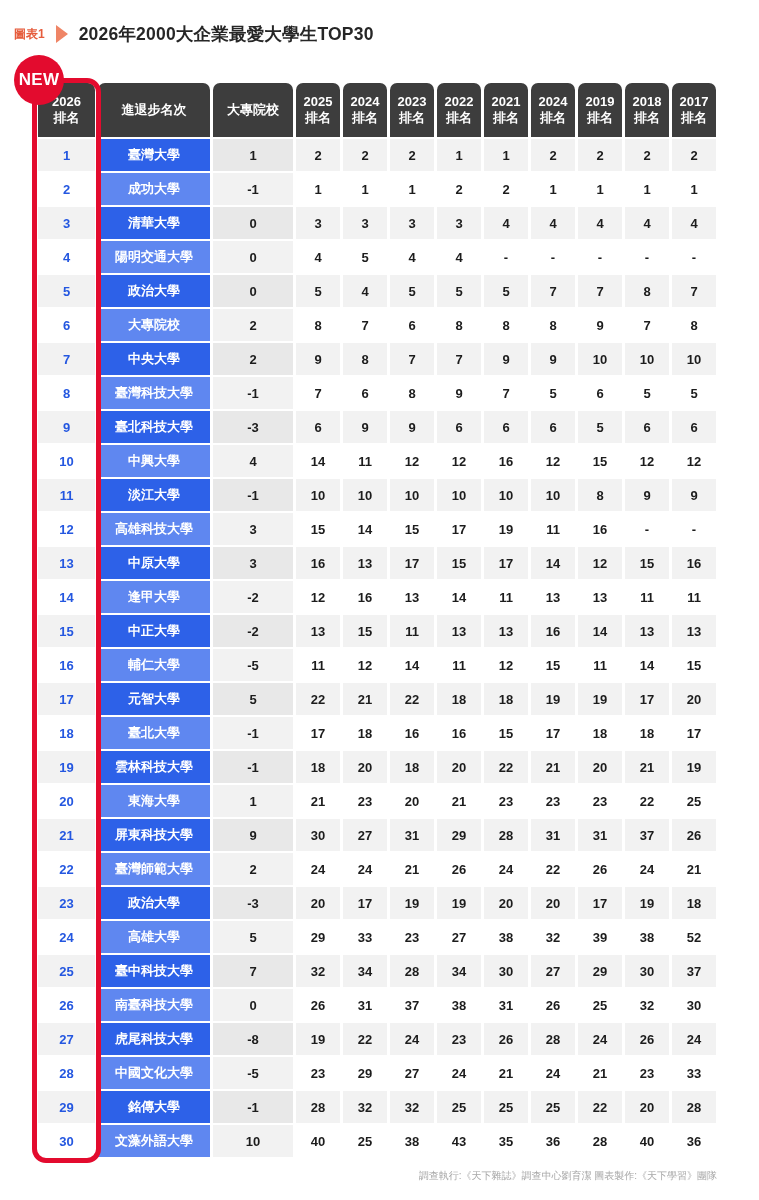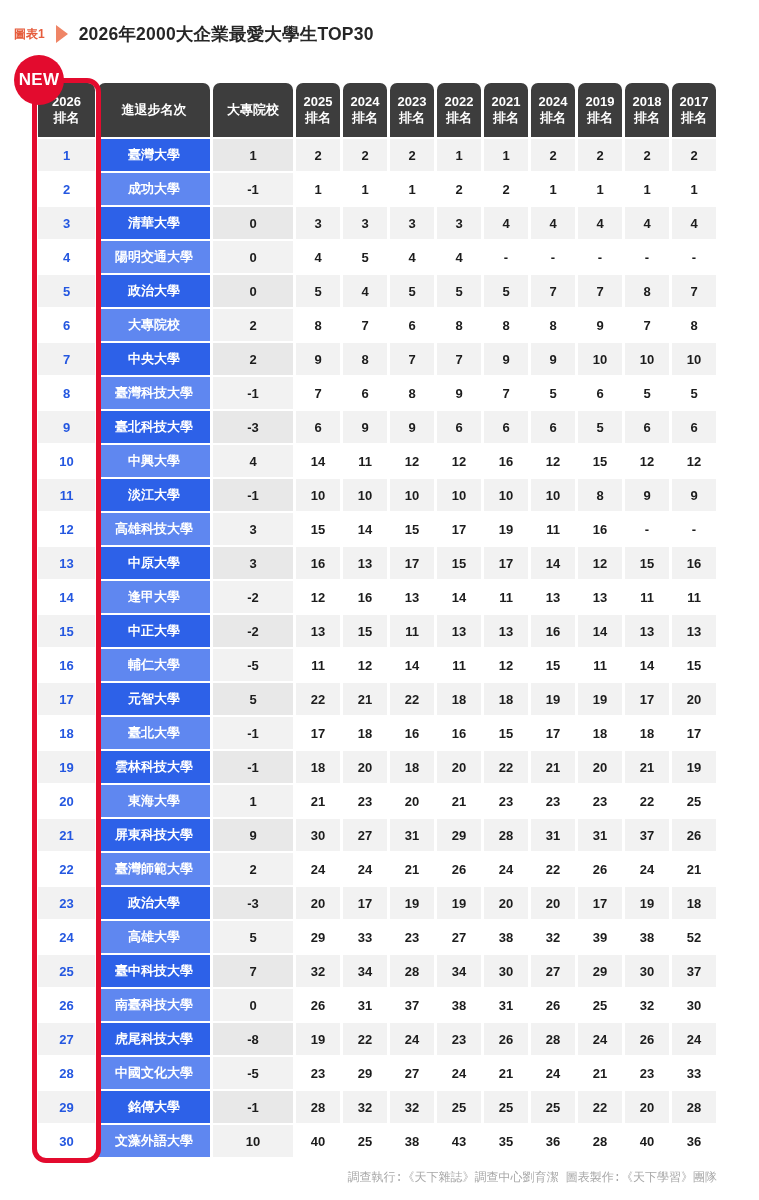--- a/index.html
+++ b/index.html
@@ -80,23 +80,22 @@
     background: var(--accent-red, #e30b2e);
     color: #ffffff; font-weight: bold; font-size: 17px;
     display: flex; align-items: center; justify-content: center;
     letter-spacing: 0.3px;
   }
 
   
   .footer {
     margin: 12px 42px 0 0;
     text-align: right;
-    font-size: 12px;
+    font-size: 10px;
     color: #a8a8a8;
-    font-family: Liberation Mono, monospace;
   }
 </style>
 </head>
 <body>
 
 <div class="page">
 
   <div class="title-row">
     <span class="fig-label">圖表1</span>
     <span class="arrow"></span>

